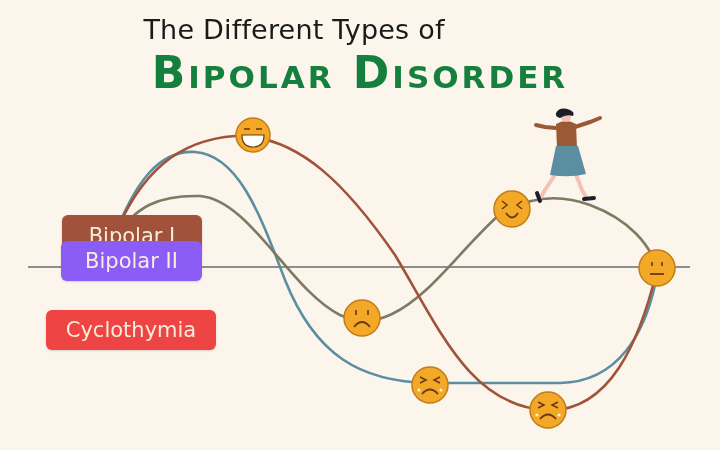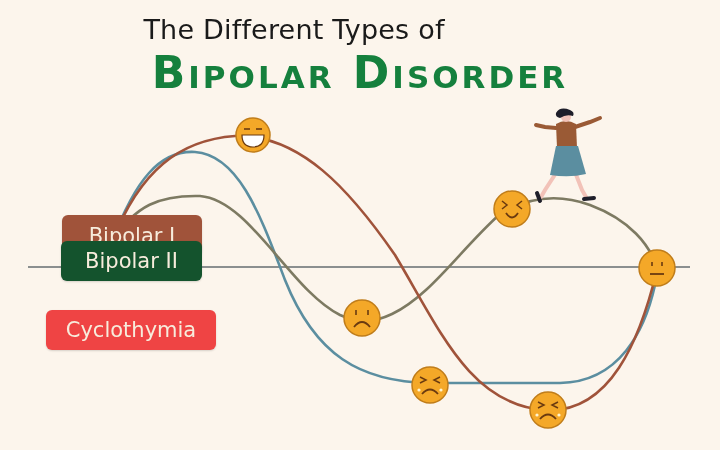--- a/index.html
+++ b/index.html
@@ -116,18 +116,18 @@
     <path d="M556,146 L578,146 L586,174 Q570,178 550,175 Z" fill="#5b8ea0"></path>
 
     <circle cx="566" cy="117" r="5" fill="#f2c2b8"></circle>
     <path d="M556,113 Q560,106 570,110 Q575,112 573,116 Q566,114 560,118 Q555,117 556,113 Z" fill="#1e1e2a"></path>
   </g>
 </svg>
 
 <div class="label lbl-b1" style="background:#a0533a;">
   <span>Bipolar I</span>
 </div>
-<div class="label lbl-b2" style="background:#14532d;">
+<div class="label lbl-b2" style="background:#8b5cf6;">
   <span>Bipolar II</span>
 </div>
 <div class="label lbl-cy" style="background:#ef4444;">
   <span>Cyclothymia</span>
 </div>
 
 </body></html>

